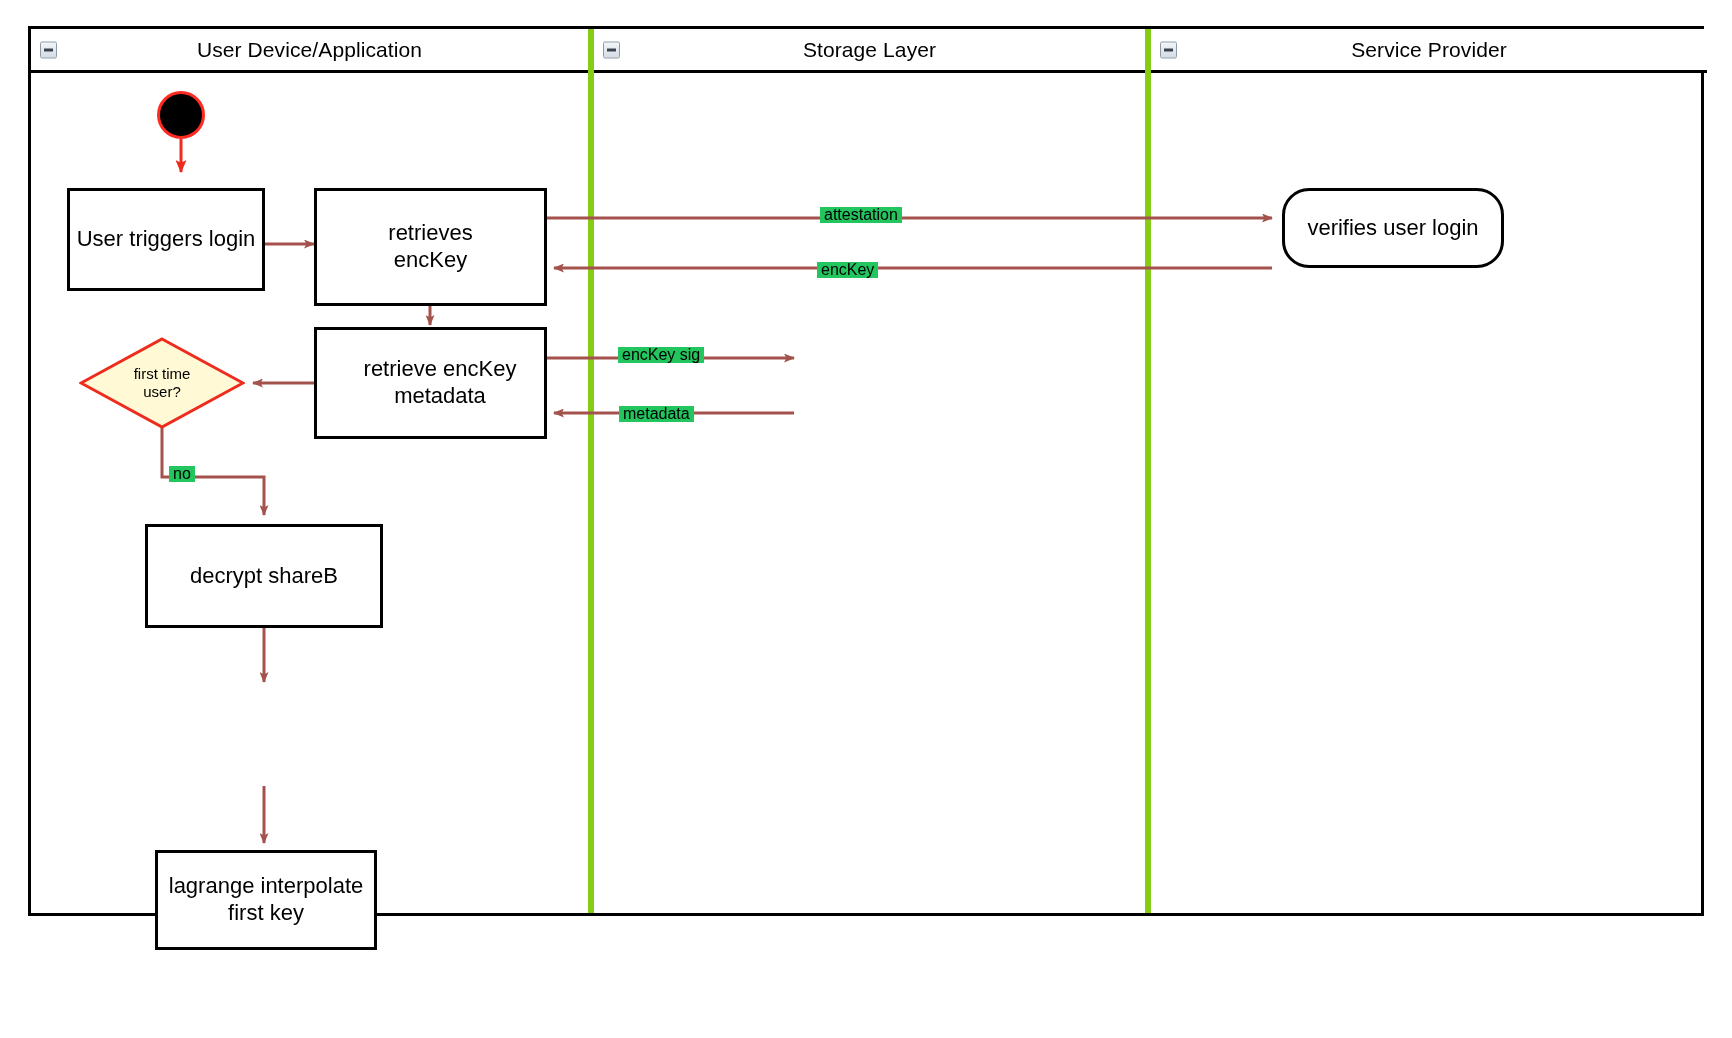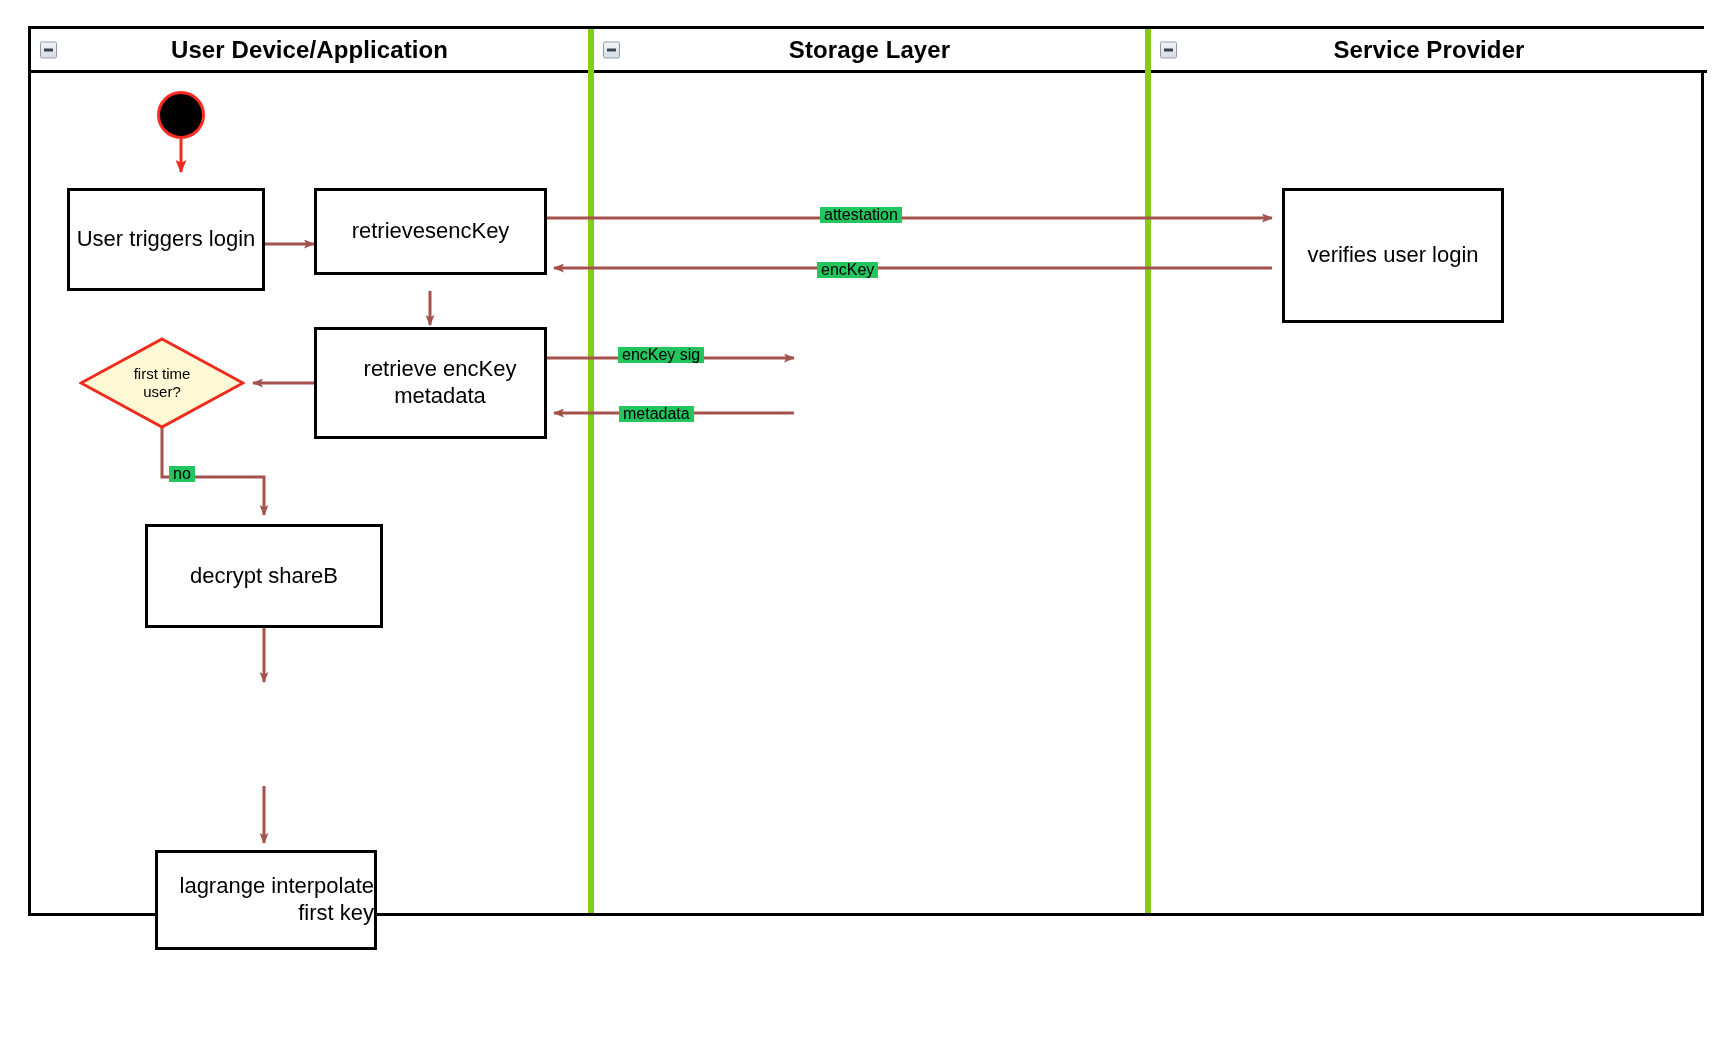--- a/index.html
+++ b/index.html
@@ -42,22 +42,22 @@
     left: 0; top: 0; right: 0;
     height: 44px;
     border-bottom: 3px solid #000000;
     box-sizing: border-box;
     display: flex;
     align-items: center;
     justify-content: center;
     background: #ffffff;
   }
   .lane-title {
-    font-size: 24px;
-    font-weight: bold;
+    font-size: 21px;
+    font-weight: normal;
     color: #000000;
     letter-spacing: 0.1px;
   }
   .collapse-icon {
     position: absolute;
     left: 9px;
     top: 50%;
     transform: translateY(-50%);
     width: 17px;
     height: 17px;
@@ -235,21 +235,21 @@
   <div class="edge-label" style="left:618px; top:347px;">encKey sig</div>
   <div class="edge-label" style="left:619px; top:406px;">metadata</div>
   <div class="edge-label" style="left:169px; top:466px;">no</div>
 
   <div class="start-node" style="left:157px; top:91px;"></div>
 
   <div class="node" style="left:67px; top:188px; width:198px; height:103px;">
     <span>User triggers login</span>
   </div>
 
-  <div class="node" style="left:314px; top:188px; width:233px; height:87px; ">
+  <div class="node" style="left:314px; top:188px; width:233px; height:118px; flex-direction:column;">
     <span>retrieves</span>
     <span>encKey</span>
   </div>
 
   <div class="node" style="left:314px; top:327px; width:233px; height:112px; flex-direction:column;padding-left:19px;">
     <span>retrieve encKey</span>
     <span>metadata</span>
   </div>
 
   <div class="decision" style="left:79px; top:337px;">
@@ -262,23 +262,23 @@
         <span>user?</span>
       </div>
     </div>
   </div>
 
   <div class="node" style="left:145px; top:524px; width:238px; height:104px;">
     <span>decrypt shareB</span>
   </div>
 
 
-  <div class="node" style="left:155px; top:850px; width:222px; height:100px; flex-direction:column;align-items:flex-end;">
+  <div class="node" style="left:155px; top:850px; width:222px; height:100px; flex-direction:column;">
     <span>lagrange interpolate</span>
     <span>first key</span>
   </div>
 
 
-  <div class="node" style="left:1282px; top:188px; width:222px; height:135px;">
+  <div class="node" style="left:1282px; top:188px; width:222px; height:80px;border-radius:27px;">
     <span>verifies user login</span>
   </div>
 
 </div>
 
 </body></html>

